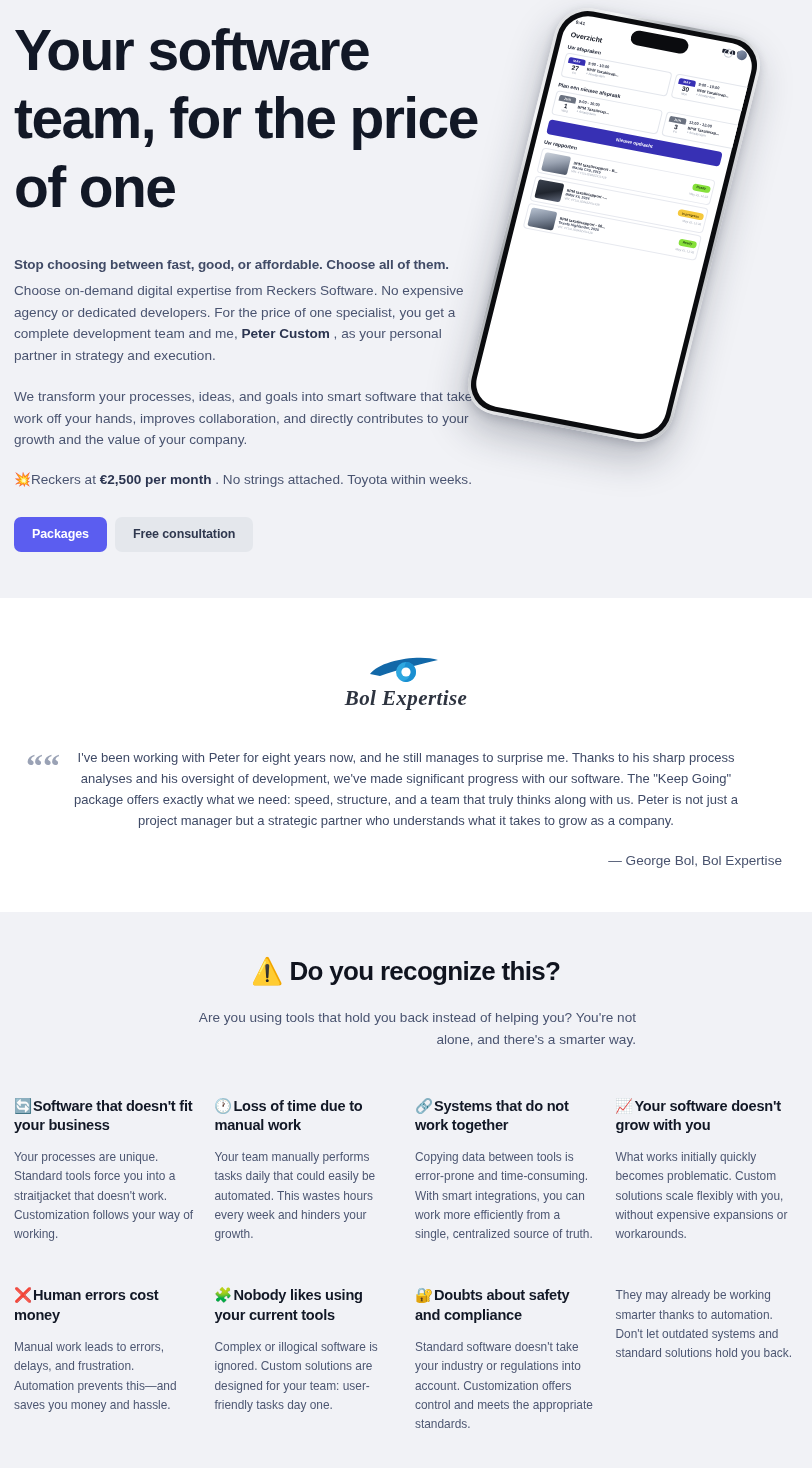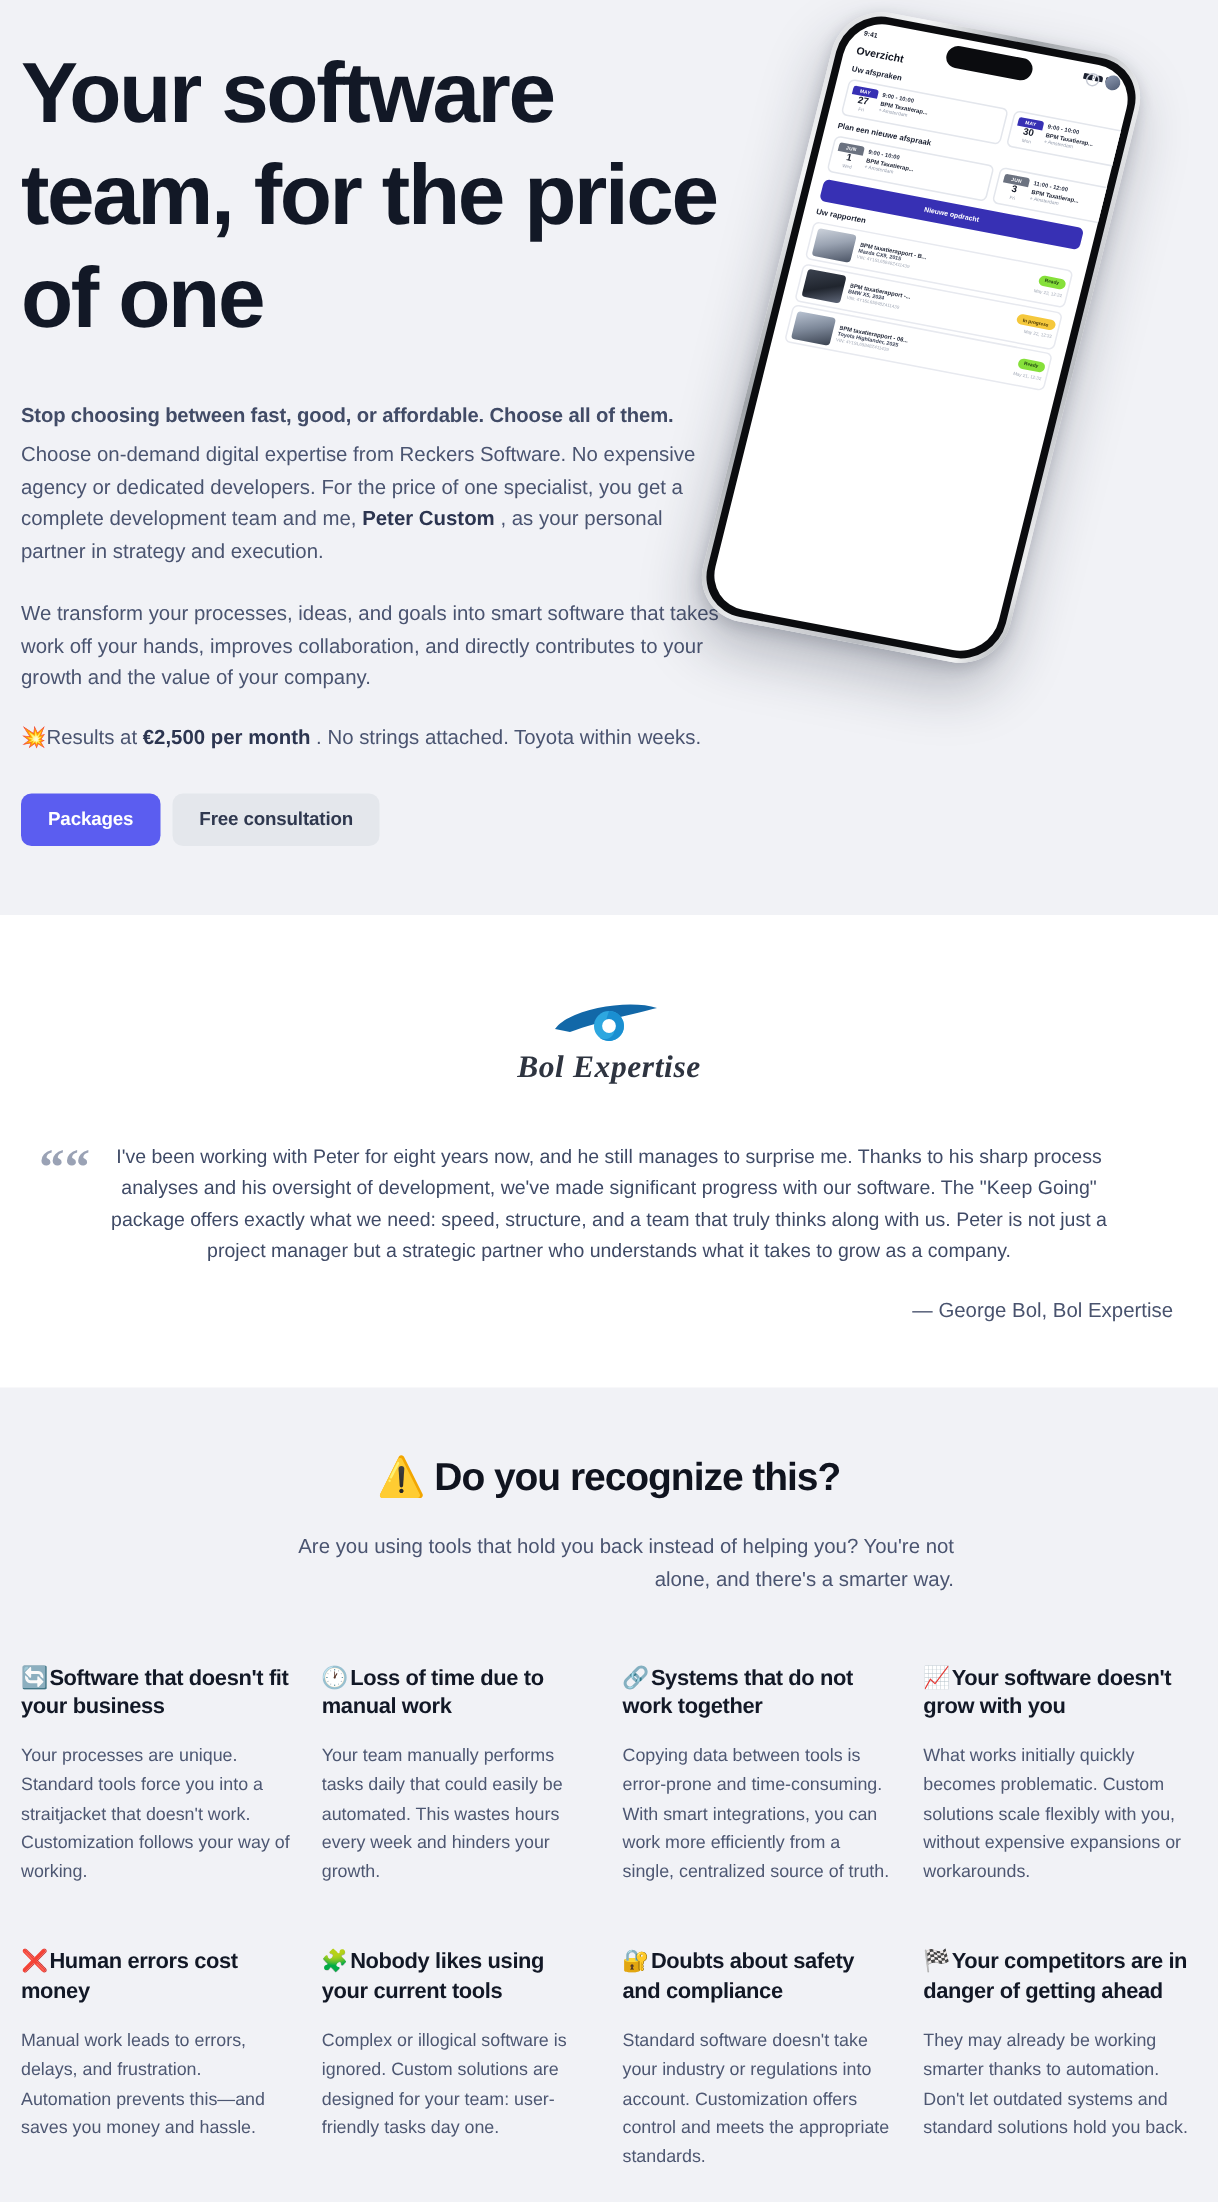--- a/index.html
+++ b/index.html
@@ -15,21 +15,21 @@
   .page { width: 812px; position: relative; overflow: hidden; }
 
   
   .hero {
     background: #f1f2f6;
     padding: 0 14px 46px 14px;
     position: relative;
     min-height: 556px;
   }
   .hero-inner { display: flex; align-items: flex-start; }
-  .hero-left { width: 470px; padding-top: 28px; }
+  .hero-left { width: 470px; padding-top: 16px; }
 
   .hero-title {
     font-size: 57px;
     line-height: 1.2;
     font-weight: 800;
     letter-spacing: -1.6px;
     color: #121826;
     margin-bottom: 36px;
   }
 
@@ -292,21 +292,21 @@
     <div class="hero-inner">
       <div class="hero-left">
         <h1 class="hero-title">Your software team, for the price of one</h1>
 
         <p class="hero-sub">Stop choosing between fast, good, or affordable. Choose all of them.</p>
 
         <p class="hero-p"><span>Choose on-demand digital expertise from Reckers Software. No expensive agency or dedicated developers. For the price of one specialist, you get a complete development team and me, </span><b>Peter Custom</b><span> , as your personal partner in strategy and execution.</span></p>
 
         <p class="hero-p">We transform your processes, ideas, and goals into smart software that takes work off your hands, improves collaboration, and directly contributes to your growth and the value of your company.</p>
 
-        <p class="hero-price"><span class="burst">💥</span><span>Results at </span><b>€2,500 per month</b><span> . No strings attached. Toyota within weeks.</span></p>
+        <p class="hero-price"><span class="burst">💥</span><span>Reckers at </span><b>€2,500 per month</b><span> . No strings attached. Toyota within weeks.</span></p>
 
         <div class="cta-row">
           <button class="btn btn-primary">Packages</button>
           <button class="btn btn-secondary">Free consultation</button>
         </div>
       </div>
 
       <div class="hero-right">
         <div class="phone-wrap">
           <div class="phone-frame">
@@ -491,20 +491,19 @@
         <h3 class="card-title"><span class="ic">🧩</span><span>Nobody likes using your current tools</span></h3>
         <p class="card-text">Complex or illogical software is ignored. Custom solutions are designed for your team: user-friendly tasks day one.</p>
       </div>
 
       <div class="card">
         <h3 class="card-title"><span class="ic">🔐</span><span>Doubts about safety and compliance</span></h3>
         <p class="card-text">Standard software doesn't take your industry or regulations into account. Customization offers control and meets the appropriate standards.</p>
       </div>
 
       <div class="card">
-        <h3 class="card-title"><span class="ic">🏁</span><span>Your competitors are in danger of getting ahead</span></h3>
         <p class="card-text">They may already be working smarter thanks to automation. Don't let outdated systems and standard solutions hold you back.</p>
       </div>
 
     </div>
   </section>
 
 </div>
 
 </body></html>

